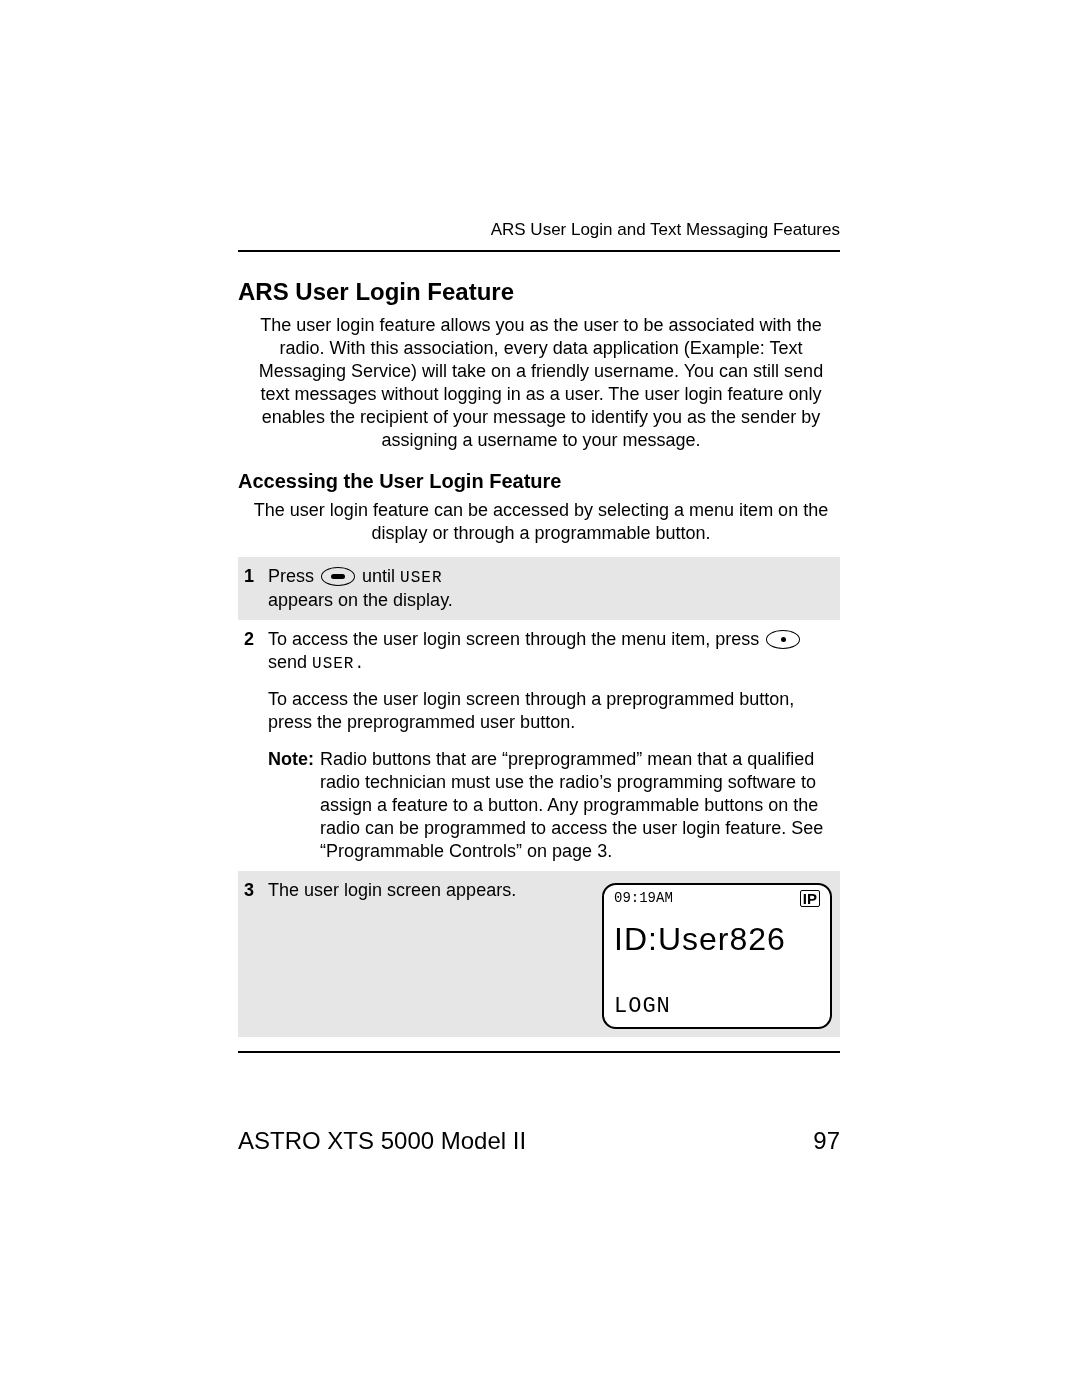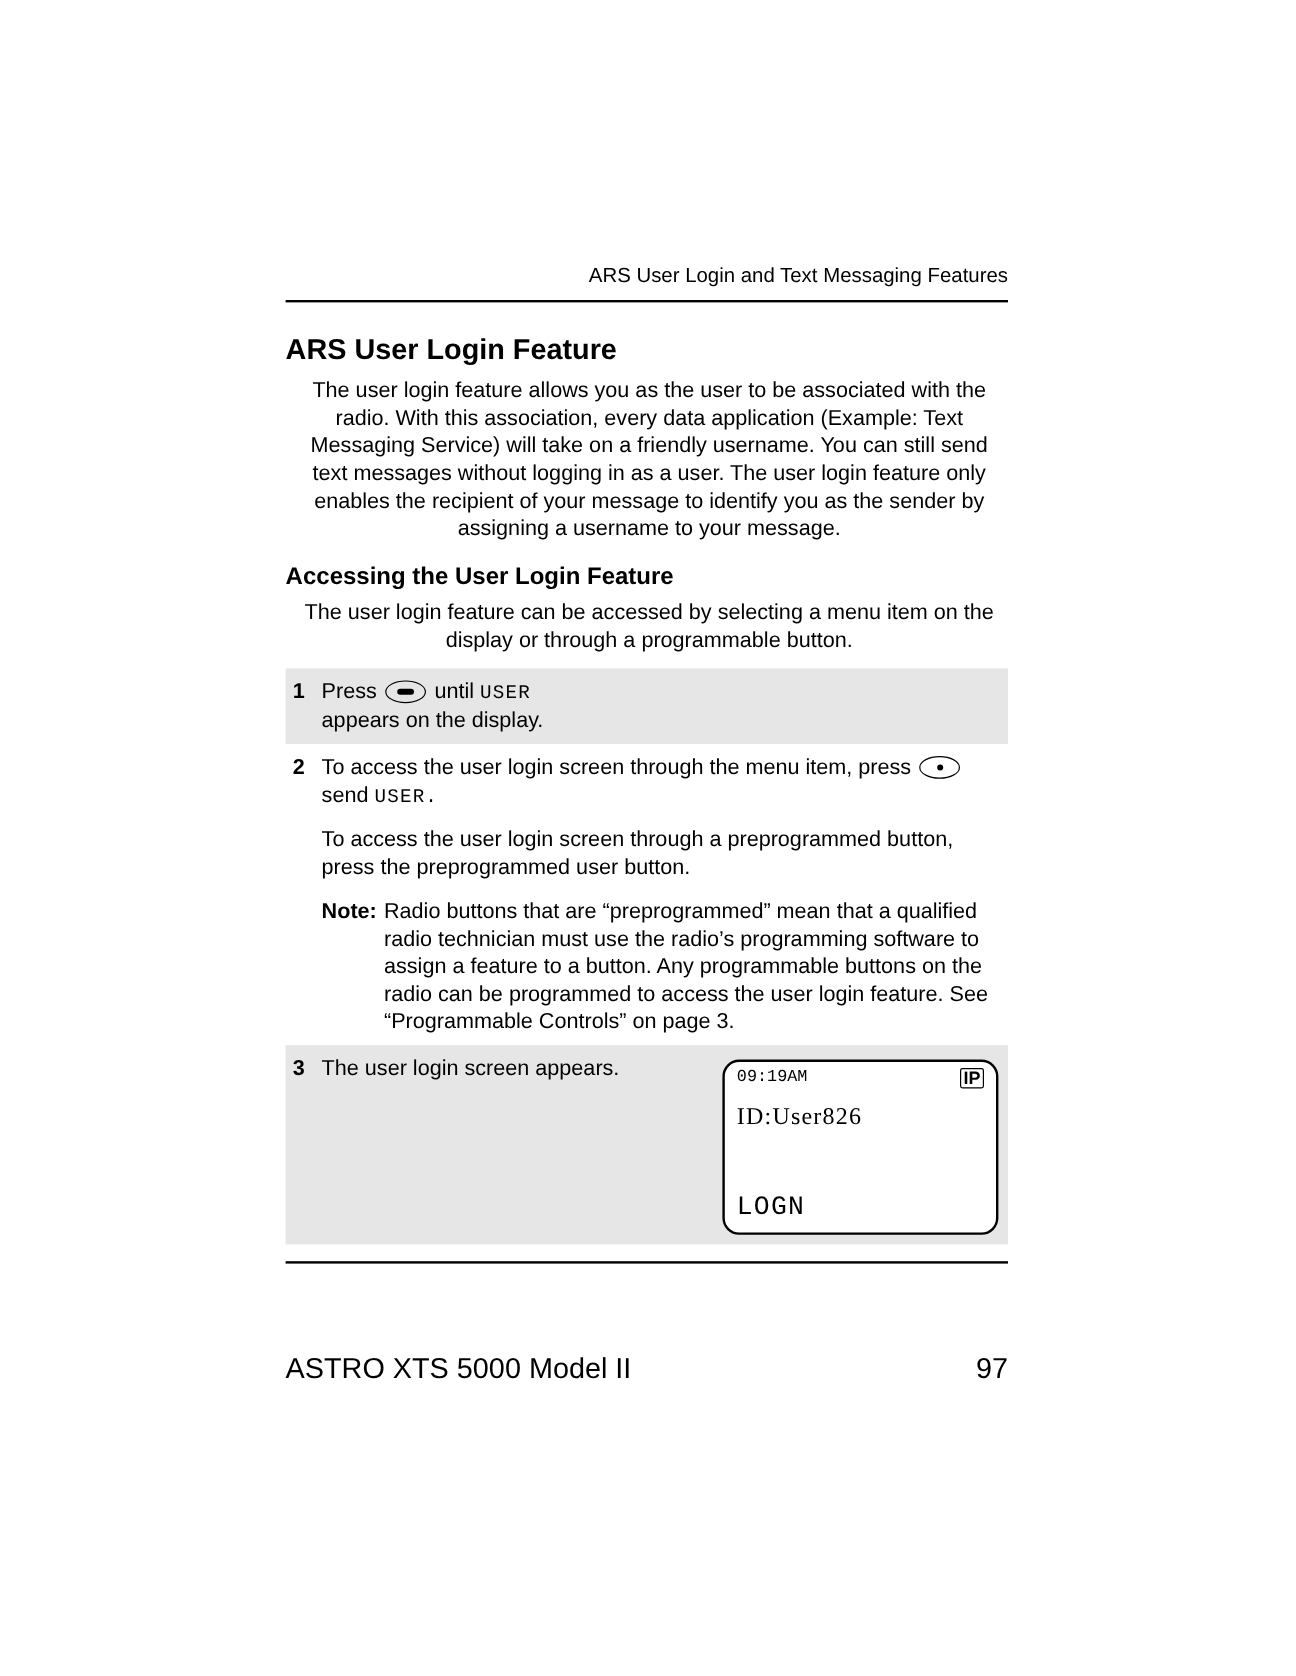--- a/index.html
+++ b/index.html
@@ -149,22 +149,22 @@
     font-size: 15px;
     font-weight: bold;
     padding: 0 2px;
     line-height: 1;
     font-family: Arial, Helvetica, sans-serif;
   }
   .rd-main {
     flex: 1 1 auto;
     display: flex;
     align-items: flex-start;
-    font-family: Liberation Serif, serif;
-    font-size: 20px;
+    font-family: Liberation Sans, sans-serif;
+    font-size: 32px;
     letter-spacing: 1px;
     padding-top: 12px;
   }
   .rd-bottom {
     font-family: "Courier New", monospace;
     font-size: 22px;
     letter-spacing: 1px;
   }
   .footer {
     position: absolute;

